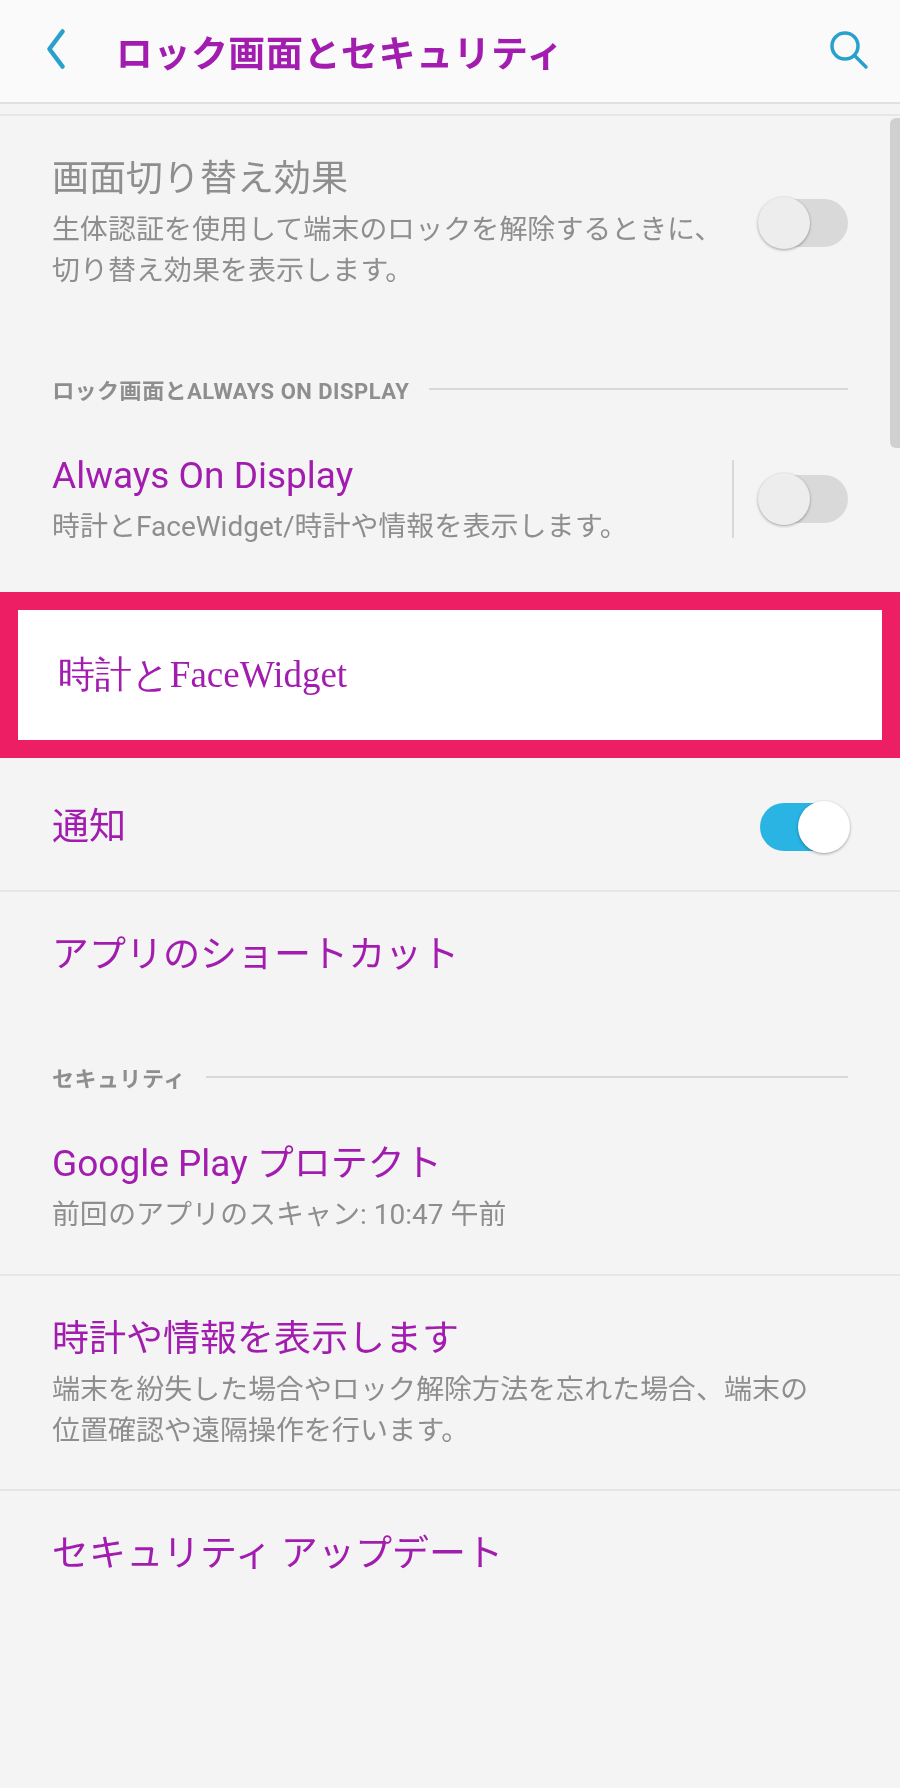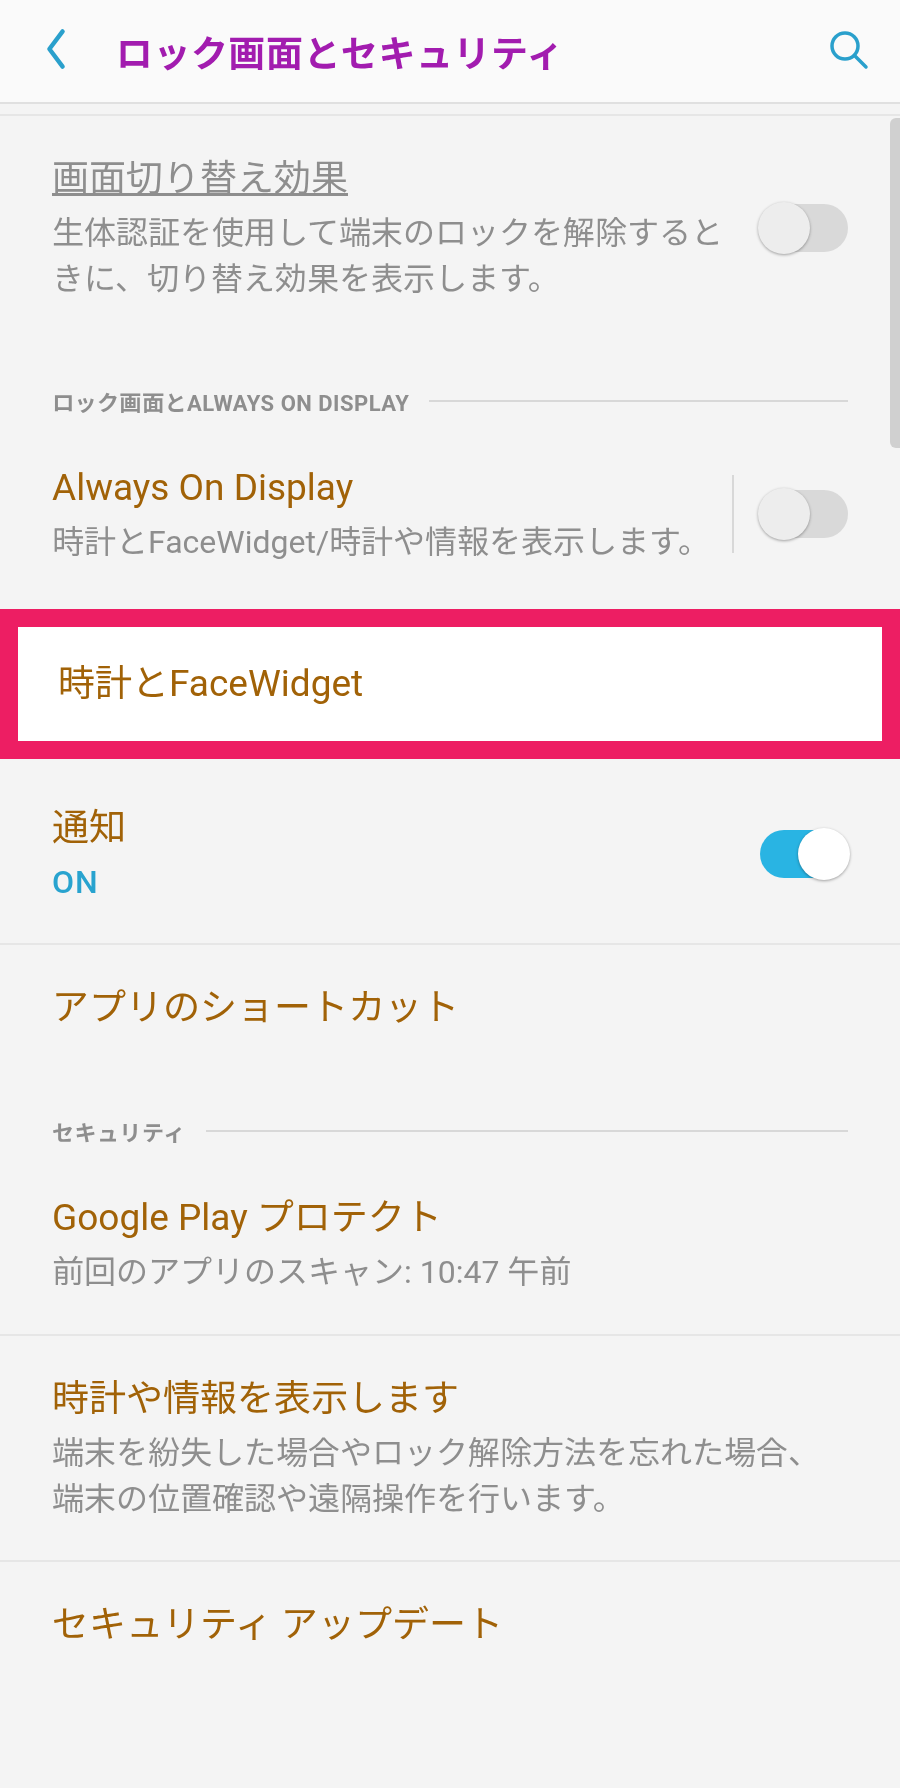--- a/index.html
+++ b/index.html
@@ -59,27 +59,27 @@
     align-items: center;
     justify-content: space-between;
     padding: 38px 52px 38px 52px;
     border-bottom: 2px solid #e6e6e6;
     background: transparent;
   }
   .item.no-border { border-bottom: none; }
   .item-text { flex: 1; padding-right: 20px; }
   .item-title {
     font-size: 37px;
-    color: #a16207;
+    color: #a21caf;
     font-weight: 400;
     line-height: 1.35;
   }
-  .item-title.muted { color: #8e8e8e; text-decoration: underline; }
+  .item-title.muted { color: #8e8e8e; }
   .item-sub {
-    font-size: 32px;
+    font-size: 28px;
     color: #8e8e8e;
     line-height: 1.45;
     margin-top: 6px;
   }
   .item-sub.accent { color: #28a3cf; font-weight: 500; letter-spacing: 1px; }
 
   
   .top-sep { border-top: 2px solid #e6e6e6; margin-top: 10px; }
 
   
@@ -98,21 +98,21 @@
   .toggle.off .knob { left: -2px; background:#ededed; }
   .toggle.on { background: #29b4e3; }
   .toggle.on .knob { right: -2px; }
 
   
   .highlight-wrap {
     border: 18px solid #ed1e63;
     margin: 6px 0;
     background: #fff;
   }
-  .highlight-wrap .item { border-bottom: none; background: #fff; padding: 32px 40px; }
+  .highlight-wrap .item { border-bottom: none; background: #fff; padding: 40px 40px; font-family: Liberation Serif, serif; }
 
   
   .scroll-hint {
     position: absolute;
     right: 0; top: 118px;
     width: 10px; height: 330px;
     background: #d0d0d0;
     border-radius: 6px 0 0 6px;
   }
 </style>
@@ -172,21 +172,20 @@
     <div class="item">
       <div class="item-text">
         <div class="item-title">時計とFaceWidget</div>
       </div>
     </div>
   </div>
 
   <div class="item">
     <div class="item-text">
       <div class="item-title">通知</div>
-      <div class="item-sub accent">ON</div>
     </div>
     <div class="toggle-wrap">
       <div class="toggle on">
           <div class="knob"></div>
         </div>
     </div>
   </div>
 
   <div class="item no-border">
     <div class="item-text">

